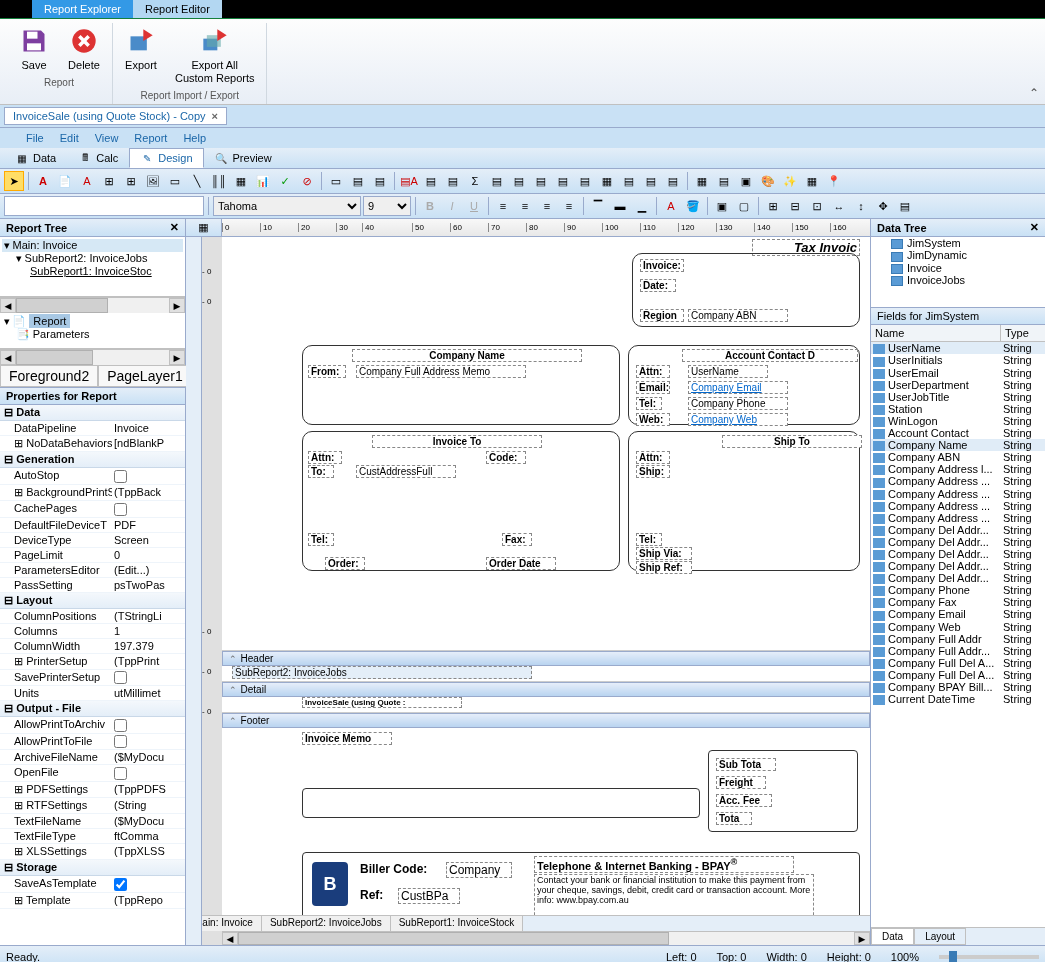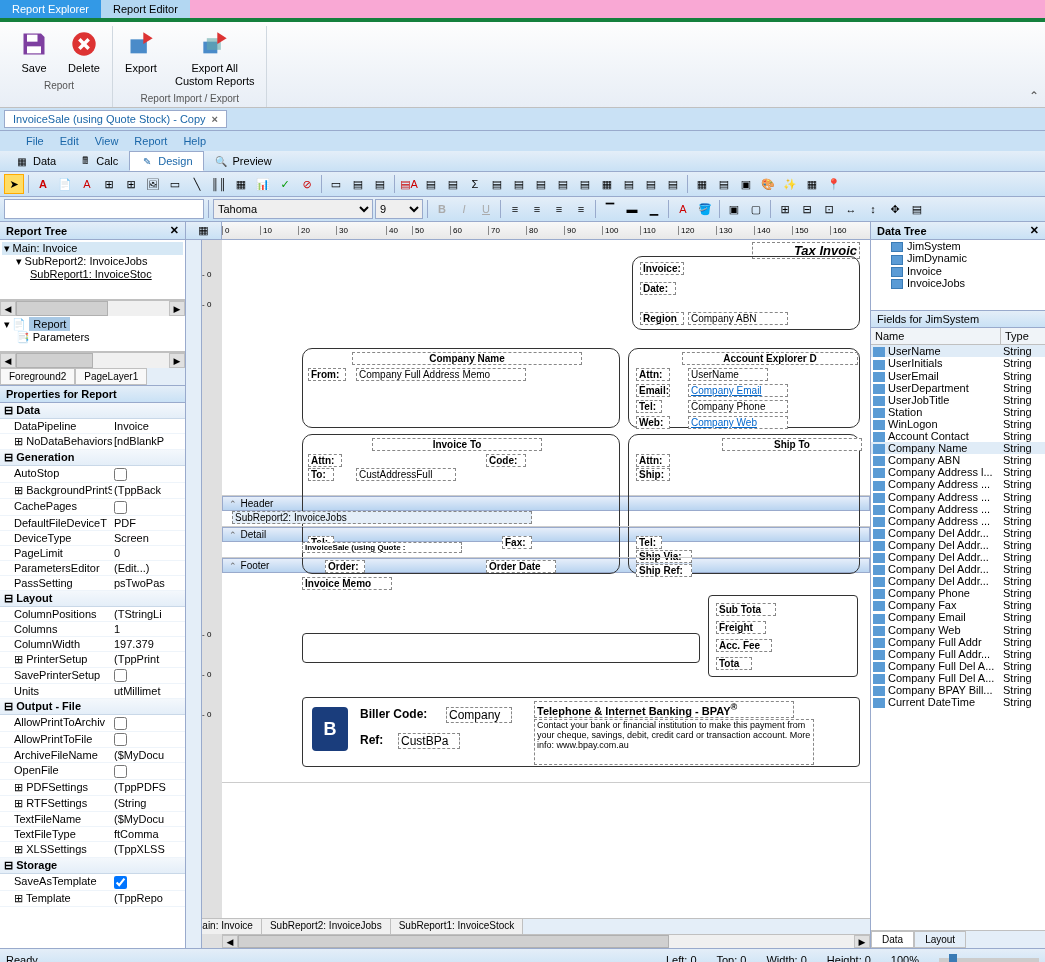--- a/index.html
+++ b/index.html
@@ -1,19 +1,19 @@
 <!DOCTYPE html>
 <html><head>
 <meta charset="utf-8">
 <style>
   * { box-sizing: border-box; margin: 0; padding: 0; }
   body { font-family: Tahoma, sans-serif; font-size: 11px; background: #fff; overflow: hidden; width: 1045px; height: 962px; }
   
   
-  .top-tabs { display: flex; background: #f9a8d4; border-bottom: 4px solid #15803d; }
+  .top-tabs { display: flex; background: #000000; border-bottom: 1px solid #15803d; padding-left: 32px; }
   .top-tab { padding: 3px 12px; font-size: 11px; background: #fff; cursor: pointer; }
   .top-tab.active { background: #3399e6; color: #fff; }
   .top-tab.inactive { background: #b3d7f2; }
   
   
   .ribbon { display: flex; background: linear-gradient(#fdfdfd,#e8eef6); border-bottom: 1px solid #c0c0c0; padding: 4px 6px 0; position: relative; }
   .ribbon-group { display: flex; flex-direction: column; align-items: center; border-right: 1px solid #d0d8e0; padding: 0 8px; }
   .ribbon-buttons { display: flex; gap: 10px; }
   .ribbon-btn { display: flex; flex-direction: column; align-items: center; gap: 2px; padding: 2px 4px; cursor: pointer; }
   .ribbon-icon { width: 32px; height: 32px; display: flex; align-items: center; justify-content: center; font-size: 24px; }
@@ -56,21 +56,21 @@
   .tree-indent-1 { padding-left: 14px; }
   .tree-indent-2 { padding-left: 28px; text-decoration: underline; }
   .h-scroll { height: 16px; border-top: 1px solid #c0c0c0; display: flex; background: #f0f0f0; font-size: 9px; }
   .sc-arrow { width: 16px; display: flex; align-items: center; justify-content: center; background: #e0e0e0; border: 1px solid #c0c0c0; cursor: pointer; }
   .sc-track { flex: 1; position: relative; }
   .sc-thumb { position: absolute; height: 100%; background: #d0d0d0; border: 1px solid #b0b0b0; }
   
   .second-tree { height: 36px; overflow: hidden; background: #fff; font-size: 11px; padding: 2px; border-bottom: 1px solid #c0c0c0; }
   .report-icon-row { background: #a8c8e4; padding: 1px 4px; }
   
-  .layer-tabs { display: flex; background: #e4eef8; border-bottom: 1px solid #9ac; font-size: 10px; }
+  .layer-tabs { display: flex; background: #e4eef8; border-bottom: 1px solid #9ac; font-size: 14px; }
   .layer-tab { padding: 2px 8px; border: 1px solid #c0c0c0; background: #f8f8f8; cursor: pointer; }
   
   
   .prop-grid { flex: 1; overflow-y: auto; overflow-x: hidden; background: #fff; font-size: 11px; }
   .prop-cat { background: linear-gradient(#f4f8fc,#e4eef8); padding: 1px 4px; font-weight: bold; border-bottom: 1px solid #c9d8e8; }
   .prop-row { display: flex; border-bottom: 1px solid #eef4fa; }
   .prop-name { flex: 0 0 112px; padding: 1px 2px 1px 14px; overflow: hidden; white-space: nowrap; }
   .prop-val { flex: 1; padding: 1px 2px; overflow: hidden; white-space: nowrap; position: relative; }
   .prop-cb { vertical-align: middle; }
   
@@ -258,21 +258,21 @@
   <div class="tb-btn">▣</div>
   <div class="tb-btn">🎨</div>
   <div class="tb-btn">✨</div>
   <div class="tb-btn">▦</div>
   <div class="tb-btn">📍</div>
 </div>
 
 <div class="toolbar">
   <input class="tb-field" style="width: 200px;">
   <div class="tb-sep"></div>
-  <select class="tb-select" style="width:160px"><option>Tahoma</option></select>
+  <select class="tb-select" style="width:148px"><option>Tahoma</option></select>
   <select class="tb-select" style="width:48px"><option>9</option></select>
   <div class="tb-sep"></div>
   <div class="tb-btn" style="font-weight:bold;color:#aaa">B</div>
   <div class="tb-btn" style="font-style:italic;color:#aaa">I</div>
   <div class="tb-btn" style="text-decoration:underline;color:#aaa">U</div>
   <div class="tb-sep"></div>
   <div class="tb-btn">≡</div>
   <div class="tb-btn">≡</div>
   <div class="tb-btn">≡</div>
   <div class="tb-btn">≡</div>
@@ -452,21 +452,21 @@
 
   <div class="canvas-area">
     <div class="ruler-corner">
       <span>▦</span>
     </div>
     <div class="h-ruler">
       <span class="tick" style="left:0">0</span>
         <span class="tick" style="left:38px">10</span>
         <span class="tick" style="left:76px">20</span>
       <span class="tick" style="left:114px">30</span>
-        <span class="tick" style="left:164px">40</span>
+        <span class="tick" style="left:140px">40</span>
         <span class="tick" style="left:190px">50</span>
       <span class="tick" style="left:228px">60</span>
         <span class="tick" style="left:266px">70</span>
         <span class="tick" style="left:304px">80</span>
       <span class="tick" style="left:342px">90</span>
         <span class="tick" style="left:380px">100</span>
         <span class="tick" style="left:418px">110</span>
       <span class="tick" style="left:456px">120</span>
         <span class="tick" style="left:494px">130</span>
         <span class="tick" style="left:532px">140</span>
@@ -475,36 +475,36 @@
     </div>
     <div class="v-ruler-col"></div>
     <div class="section-label-col">
       <div style="position:absolute;top:30px">- 0</div>
       <div style="position:absolute;top:60px">- 0</div>
       <div style="position:absolute;top:390px">- 0</div>
       <div style="position:absolute;top:430px">- 0</div>
       <div style="position:absolute;top:470px">- 0</div>
     </div>
     <div class="design-surface">
-      <div class="band-area" style="height:256px">
+      <div class="band-area" style="height:414px">
 
         <div class="rb-el rb-bold rb-right" style="left:530px;top:2px;width:108px;font-style:italic;font-size:13px">Tax Invoic</div>
         <div class="rb-region" style="left:410px;top:16px;width:228px;height:74px"></div>
         <div class="rb-el rb-bold" style="left:418px;top:22px;width:44px">Invoice:</div>
         <div class="rb-el rb-bold" style="left:418px;top:42px;width:36px">Date:</div>
         <div class="rb-el rb-bold" style="left:418px;top:72px;width:44px">Region</div>
         <div class="rb-el" style="left:466px;top:72px;width:100px">Company ABN</div>
 
         <div class="rb-region" style="left:80px;top:108px;width:318px;height:80px"></div>
         <div class="rb-el rb-bold rb-center" style="left:130px;top:112px;width:230px">Company Name</div>
         <div class="rb-el rb-bold" style="left:86px;top:128px;width:38px">From:</div>
         <div class="rb-el" style="left:134px;top:128px;width:170px">Company Full Address Memo</div>
 
         <div class="rb-region" style="left:406px;top:108px;width:232px;height:80px"></div>
-        <div class="rb-el rb-bold rb-center" style="left:460px;top:112px;width:176px">Account Explorer D</div>
+        <div class="rb-el rb-bold rb-center" style="left:460px;top:112px;width:176px">Account Contact D</div>
         <div class="rb-el rb-bold" style="left:414px;top:128px;width:34px">Attn:</div>
         <div class="rb-el" style="left:466px;top:128px;width:80px">UserName</div>
         <div class="rb-el rb-bold" style="left:414px;top:144px;width:34px">Email:</div>
         <div class="rb-el rb-link" style="left:466px;top:144px;width:100px">Company Email</div>
         <div class="rb-el rb-bold" style="left:414px;top:160px;width:26px">Tel:</div>
         <div class="rb-el" style="left:466px;top:160px;width:100px">Company Phone</div>
         <div class="rb-el rb-bold" style="left:414px;top:176px;width:34px">Web:</div>
         <div class="rb-el rb-link" style="left:466px;top:176px;width:100px">Company Web</div>
 
         <div class="rb-region" style="left:80px;top:194px;width:318px;height:140px"></div>

